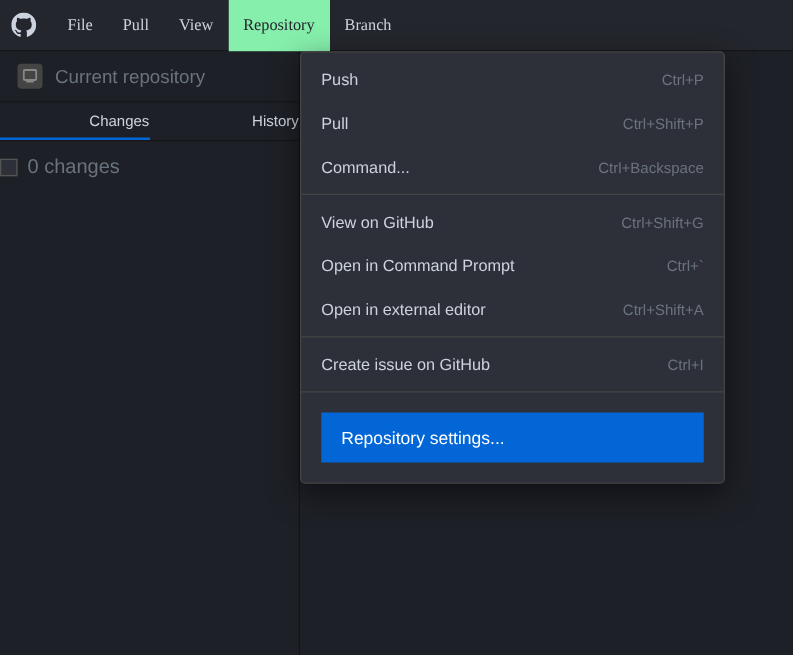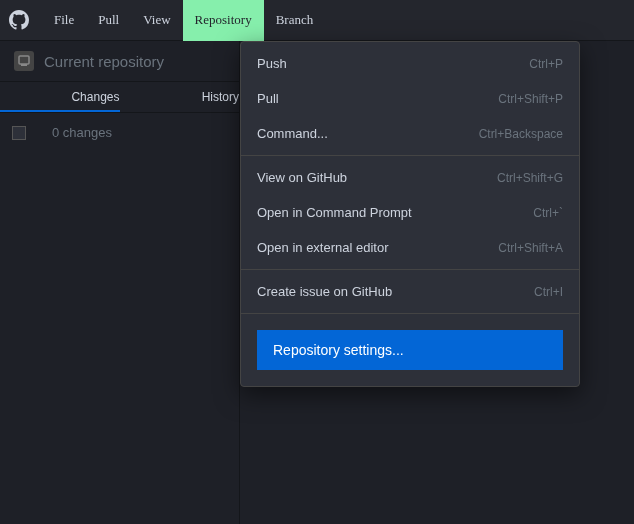--- a/index.html
+++ b/index.html
@@ -101,25 +101,25 @@
     .tab.active::after {
       content: '';
       position: absolute;
       bottom: 0;
       left: 0;
       right: 0;
       height: 2px;
       background: #0366d6;
     }
     .changes-area {
-      padding: 12px 12px;
-      display: flex;
-      align-items: center;
-      gap: 26px;
-      font-size: 13px;
+      padding: 12px 0;
+      display: flex;
+      align-items: center;
+      gap: 8px;
+      font-size: 16px;
       color: #6a737d;
     }
     .checkbox {
       width: 14px;
       height: 14px;
       border: 1px solid #555;
       background: #2d3039;
       display: flex;
       align-items: center;
       justify-content: center;

